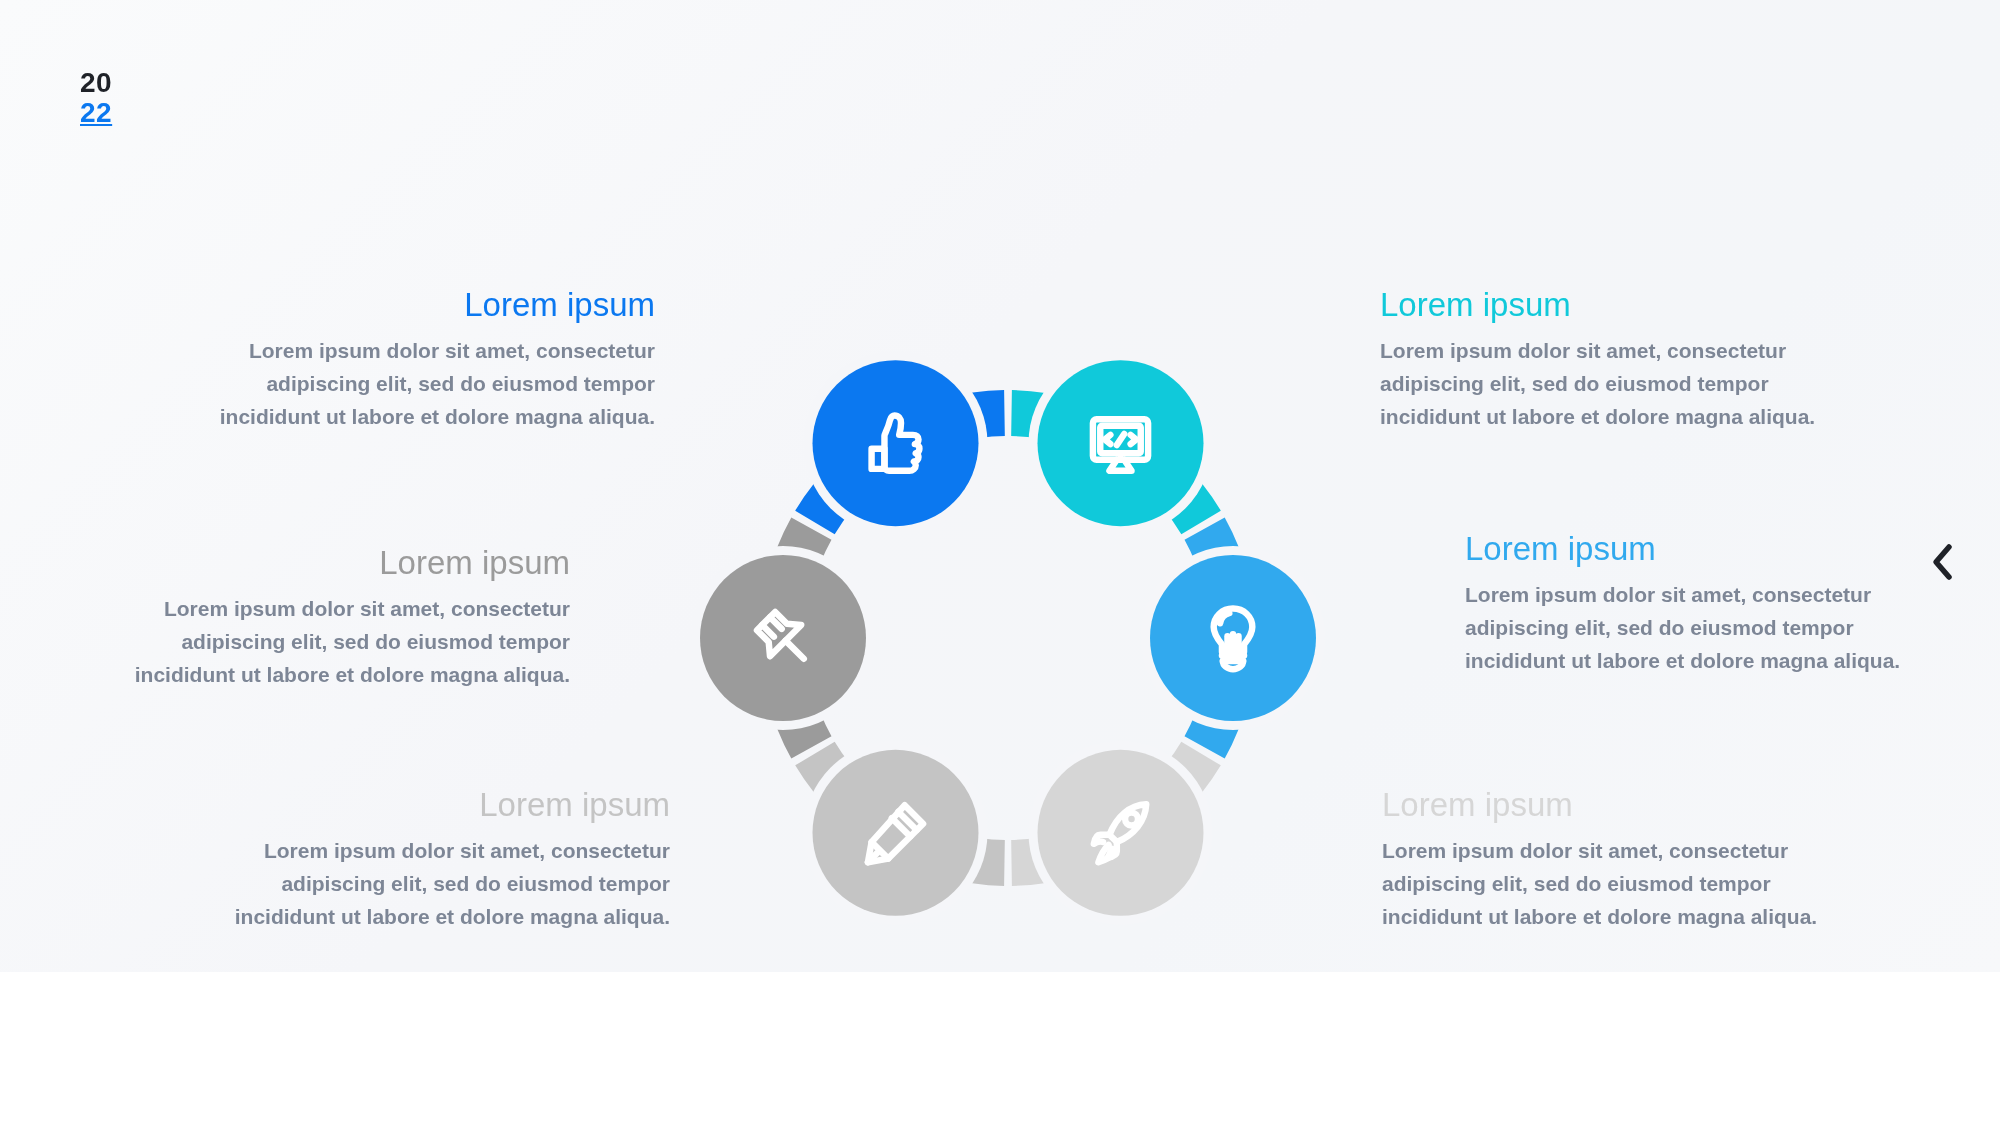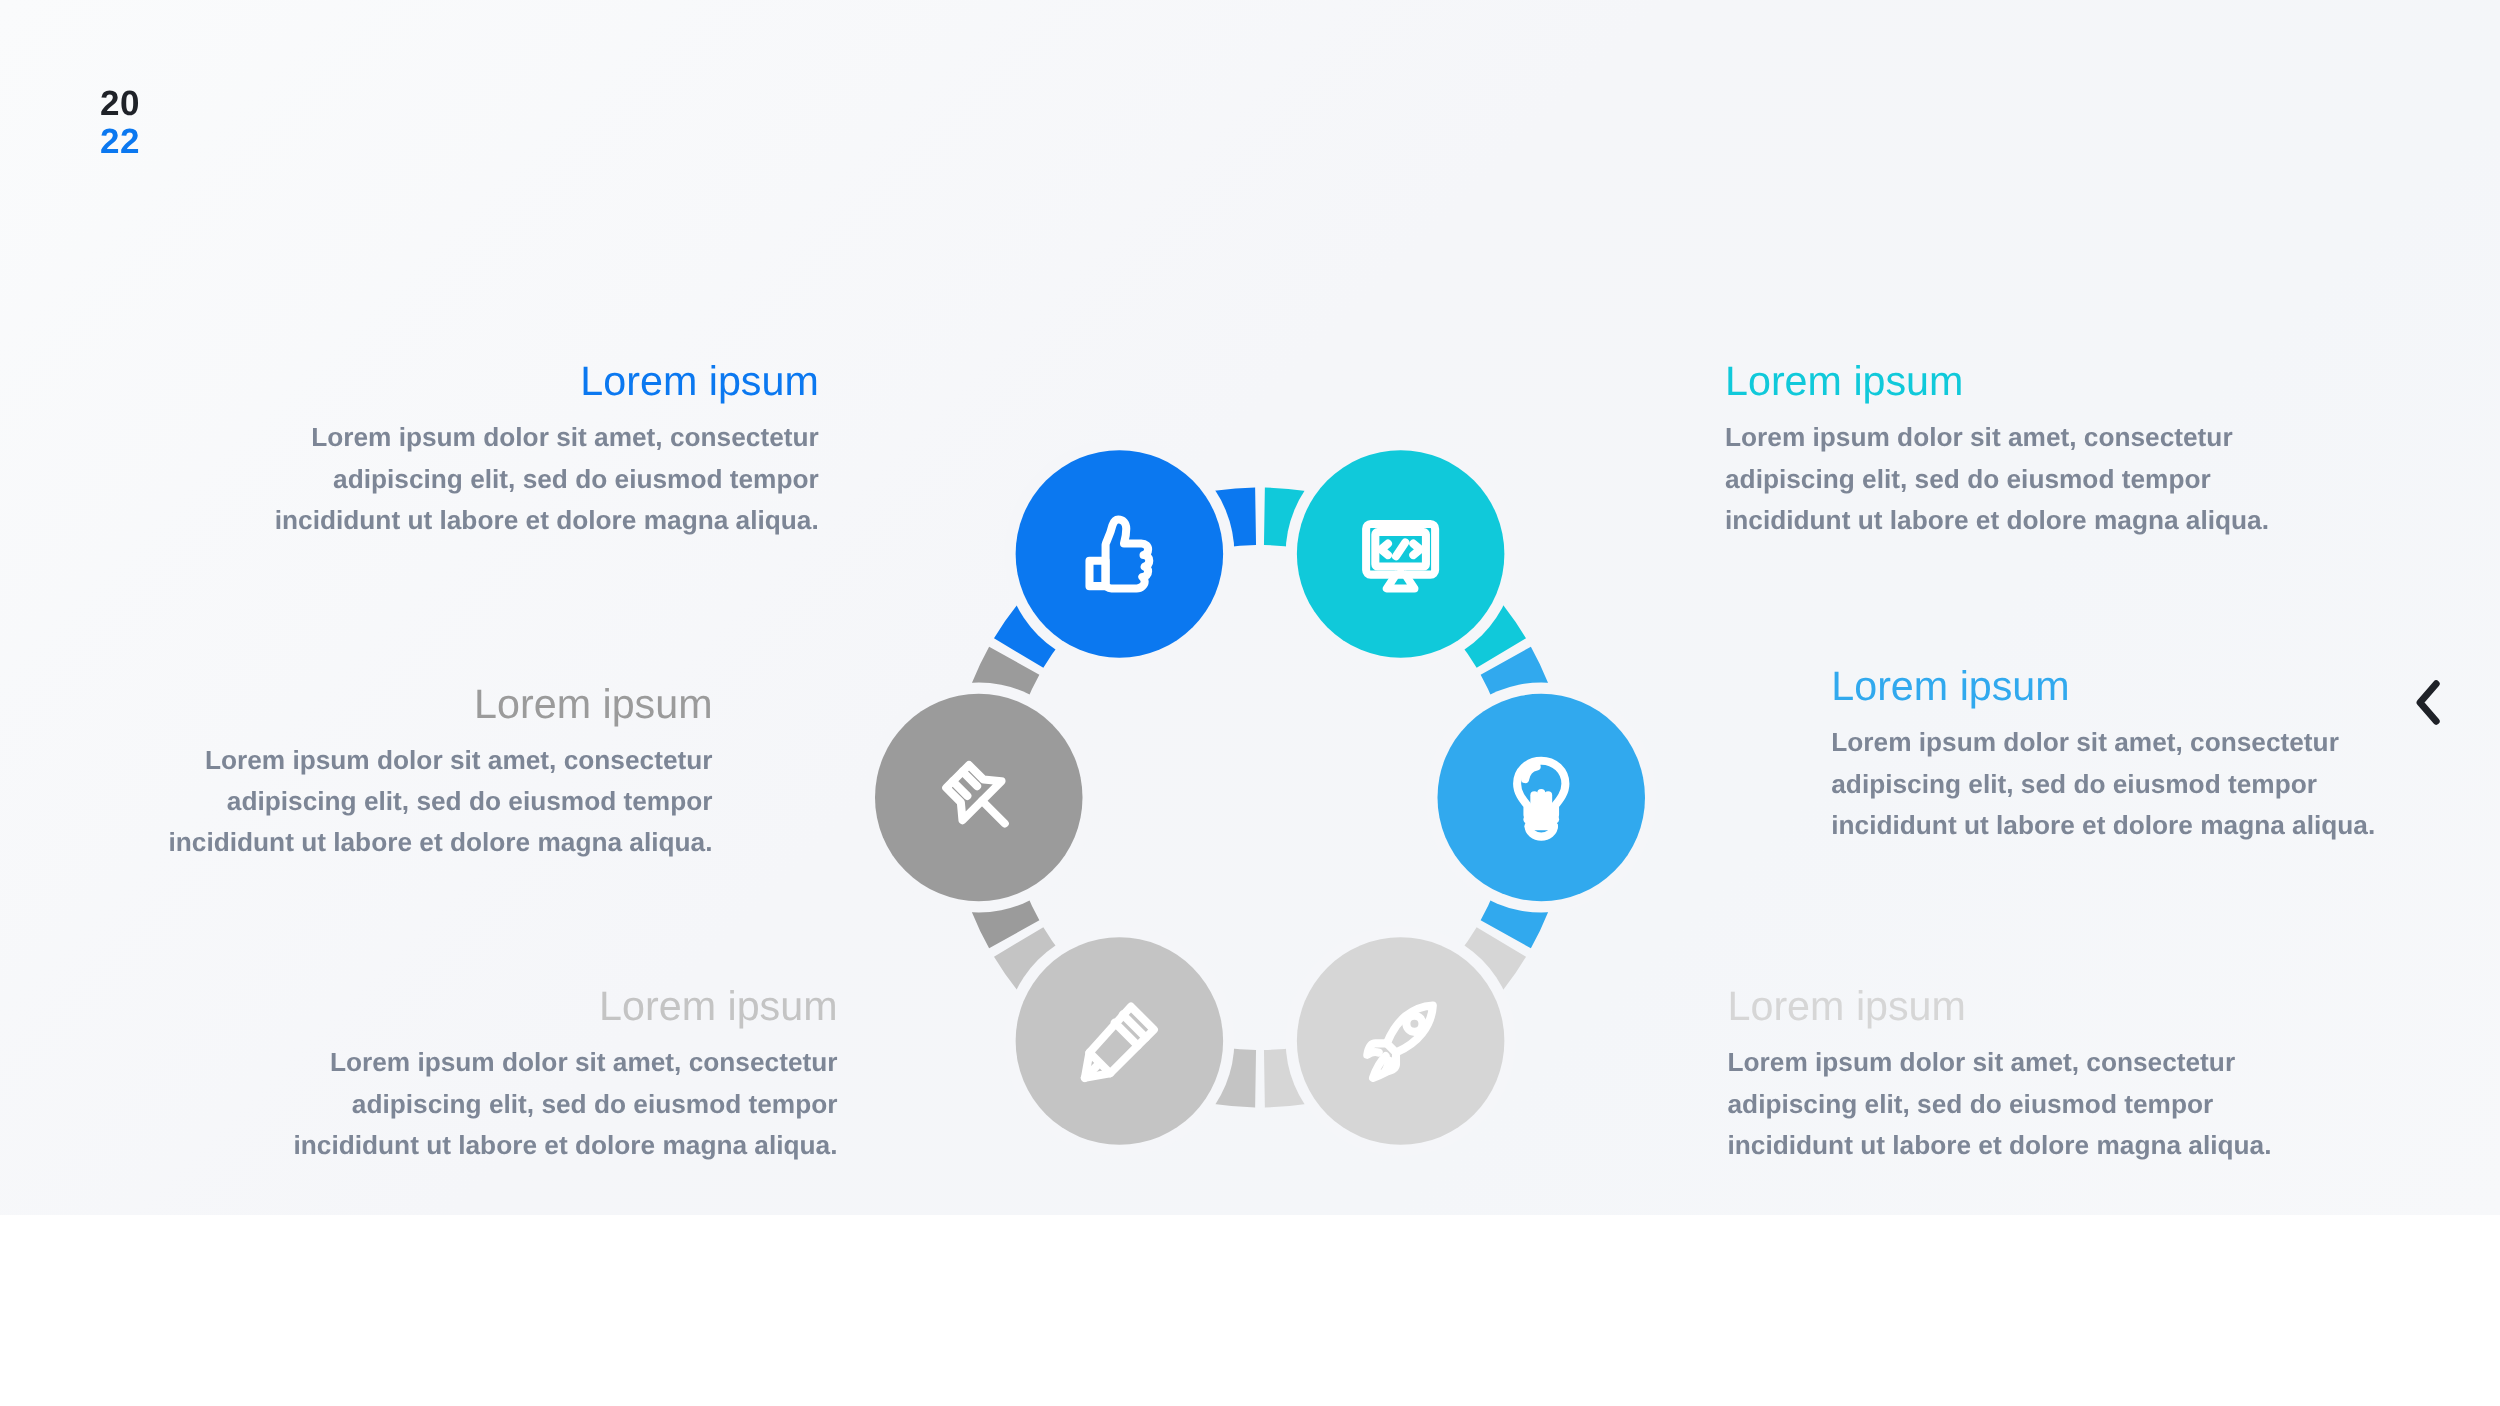--- a/index.html
+++ b/index.html
@@ -25,21 +25,21 @@
   #year-badge {
     position: absolute;
     left: 80px;
     top: 68px;
     font-size: 28px;
     font-weight: bold;
     line-height: 1.08;
     letter-spacing: 0.5px;
   }
   #year-badge .y1 { color: #1f2228; display: block; }
-  #year-badge .y2 { color: #0b78f0; display: block; }
+  #year-badge .y2 { color: #0b78f0; display: block; text-decoration: underline; }
 
   
   #page-number {
     position: absolute;
     left: 80px;
     top: 1010px;
     font-size: 22px;
     font-weight: bold;
     color: #1f2228;
   }

